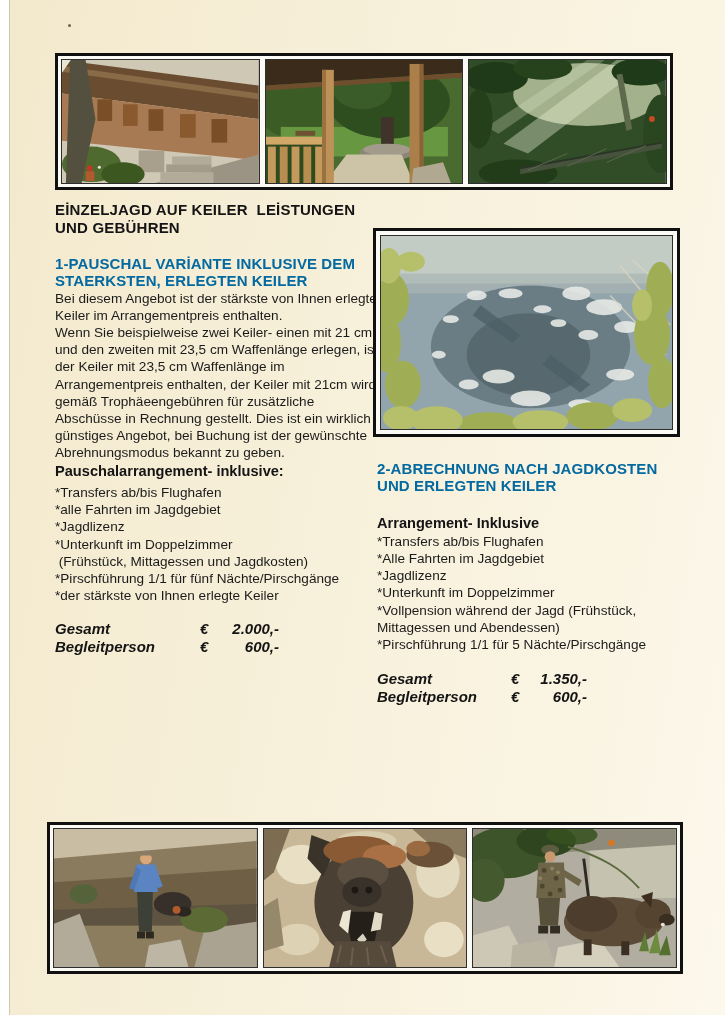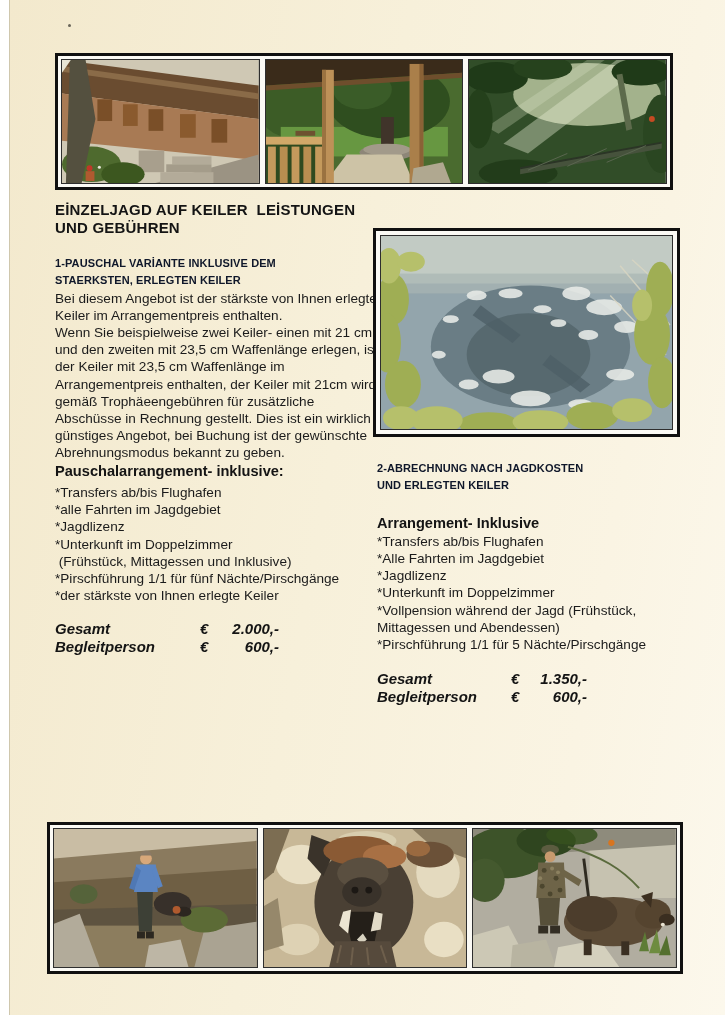--- a/index.html
+++ b/index.html
@@ -42,22 +42,22 @@
     font-size: 15px; font-weight: bold; line-height: 17.5px;
     letter-spacing: 0.2px; color: #141414;
   }
   .main-heading span, .sec-heading span { display: block; white-space: pre; }
 
   .col { position: absolute; }
   .col-left  { left: 55px;  top: 255px; width: 323px; }
   .col-right { left: 377px; top: 460px; width: 315px; }
 
   .sec-heading {
-    margin: 0; font-size: 11px; font-weight: bold;
-    line-height: 17.3px; letter-spacing: 0.1px; color: #0f172a;
+    margin: 0; font-size: 15px; font-weight: bold;
+    line-height: 17.3px; letter-spacing: 0.1px; color: #0369a1;
   }
   .body-par { margin: 0; font-size: 13.6px; line-height: 17.2px; }
   .col-right .body-par { line-height: 17.3px; }
 
   .list-title { margin: 0; font-size: 14.6px; font-weight: bold; line-height: 18px; color: #141414; }
   .col-left .list-title  { margin-top: 0px; }
   .col-right .list-title { margin-top: 19px; }
   .list { margin-top: 4px; }
   .col-right .list { margin-top: 1px; }
   .li { font-size: 13.6px; line-height: 17.3px; white-space: pre-wrap; }
@@ -163,21 +163,21 @@
     <span>STAERKSTEN, ERLEGTEN KEILER</span>
   </h2>
   <p class="body-par">Bei diesem Angebot ist der stärkste von Ihnen erlegte Keiler im Arrangementpreis enthalten.</p>
   <p class="body-par">Wenn Sie beispielweise zwei Keiler- einen mit 21 cm und den zweiten mit 23,5 cm Waffenlänge erlegen, ist der Keiler mit 23,5 cm Waffenlänge im Arrangementpreis enthalten, der Keiler mit 21cm wird gemäß Trophäeengebühren für zusätzliche Abschüsse in Rechnung gestellt. Dies ist ein wirklich günstiges Angebot, bei Buchung ist der gewünschte Abrehnungsmodus bekannt zu geben.</p>
   <h3 class="list-title">Pauschalarrangement- inklusive:</h3>
   <div class="list">
     <div class="li">*Transfers ab/bis Flughafen</div>
     <div class="li">*alle Fahrten im Jagdgebiet</div>
     <div class="li">*Jagdlizenz</div>
     <div class="li">*Unterkunft im Doppelzimmer</div>
-    <div class="li"> (Frühstück, Mittagessen und Inklusive)</div>
+    <div class="li"> (Frühstück, Mittagessen und Jagdkosten)</div>
     <div class="li">*Pirschführung 1/1 für fünf Nächte/Pirschgänge</div>
     <div class="li">*der stärkste von Ihnen erlegte Keiler</div>
   </div>
   <div class="prices">
     <div class="price-row">
       <span class="price-label">Gesamt</span>
       <span class="price-cur">€</span>
       <span class="price-amount">2.000,-</span>
     </div>
     <div class="price-row">

